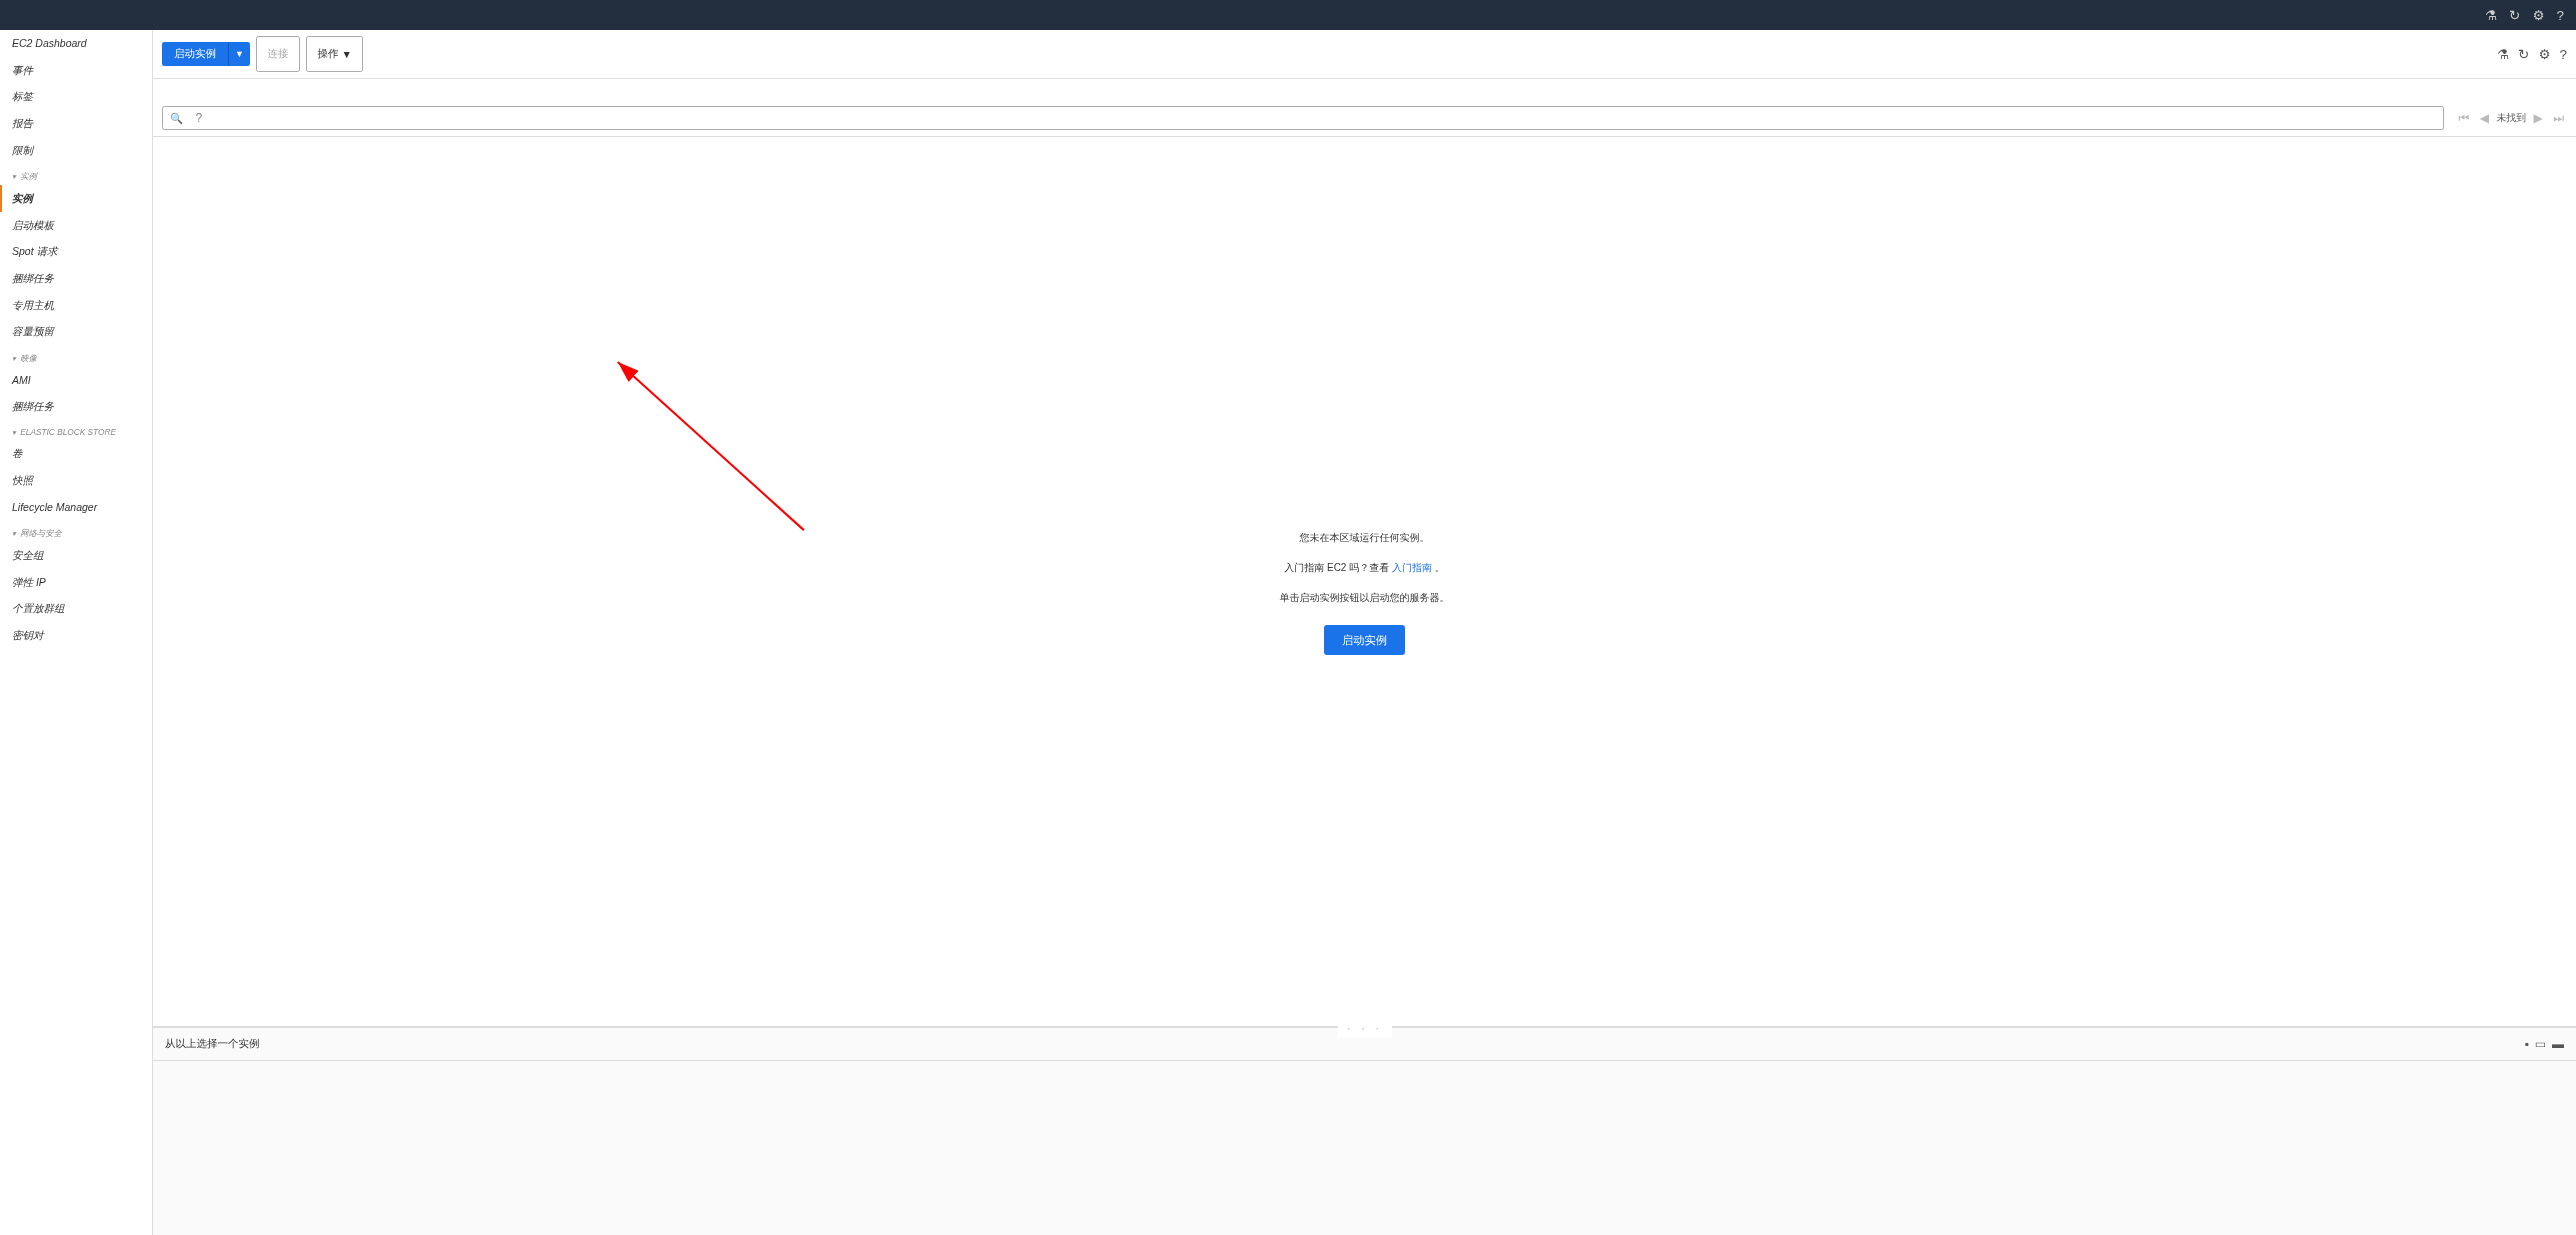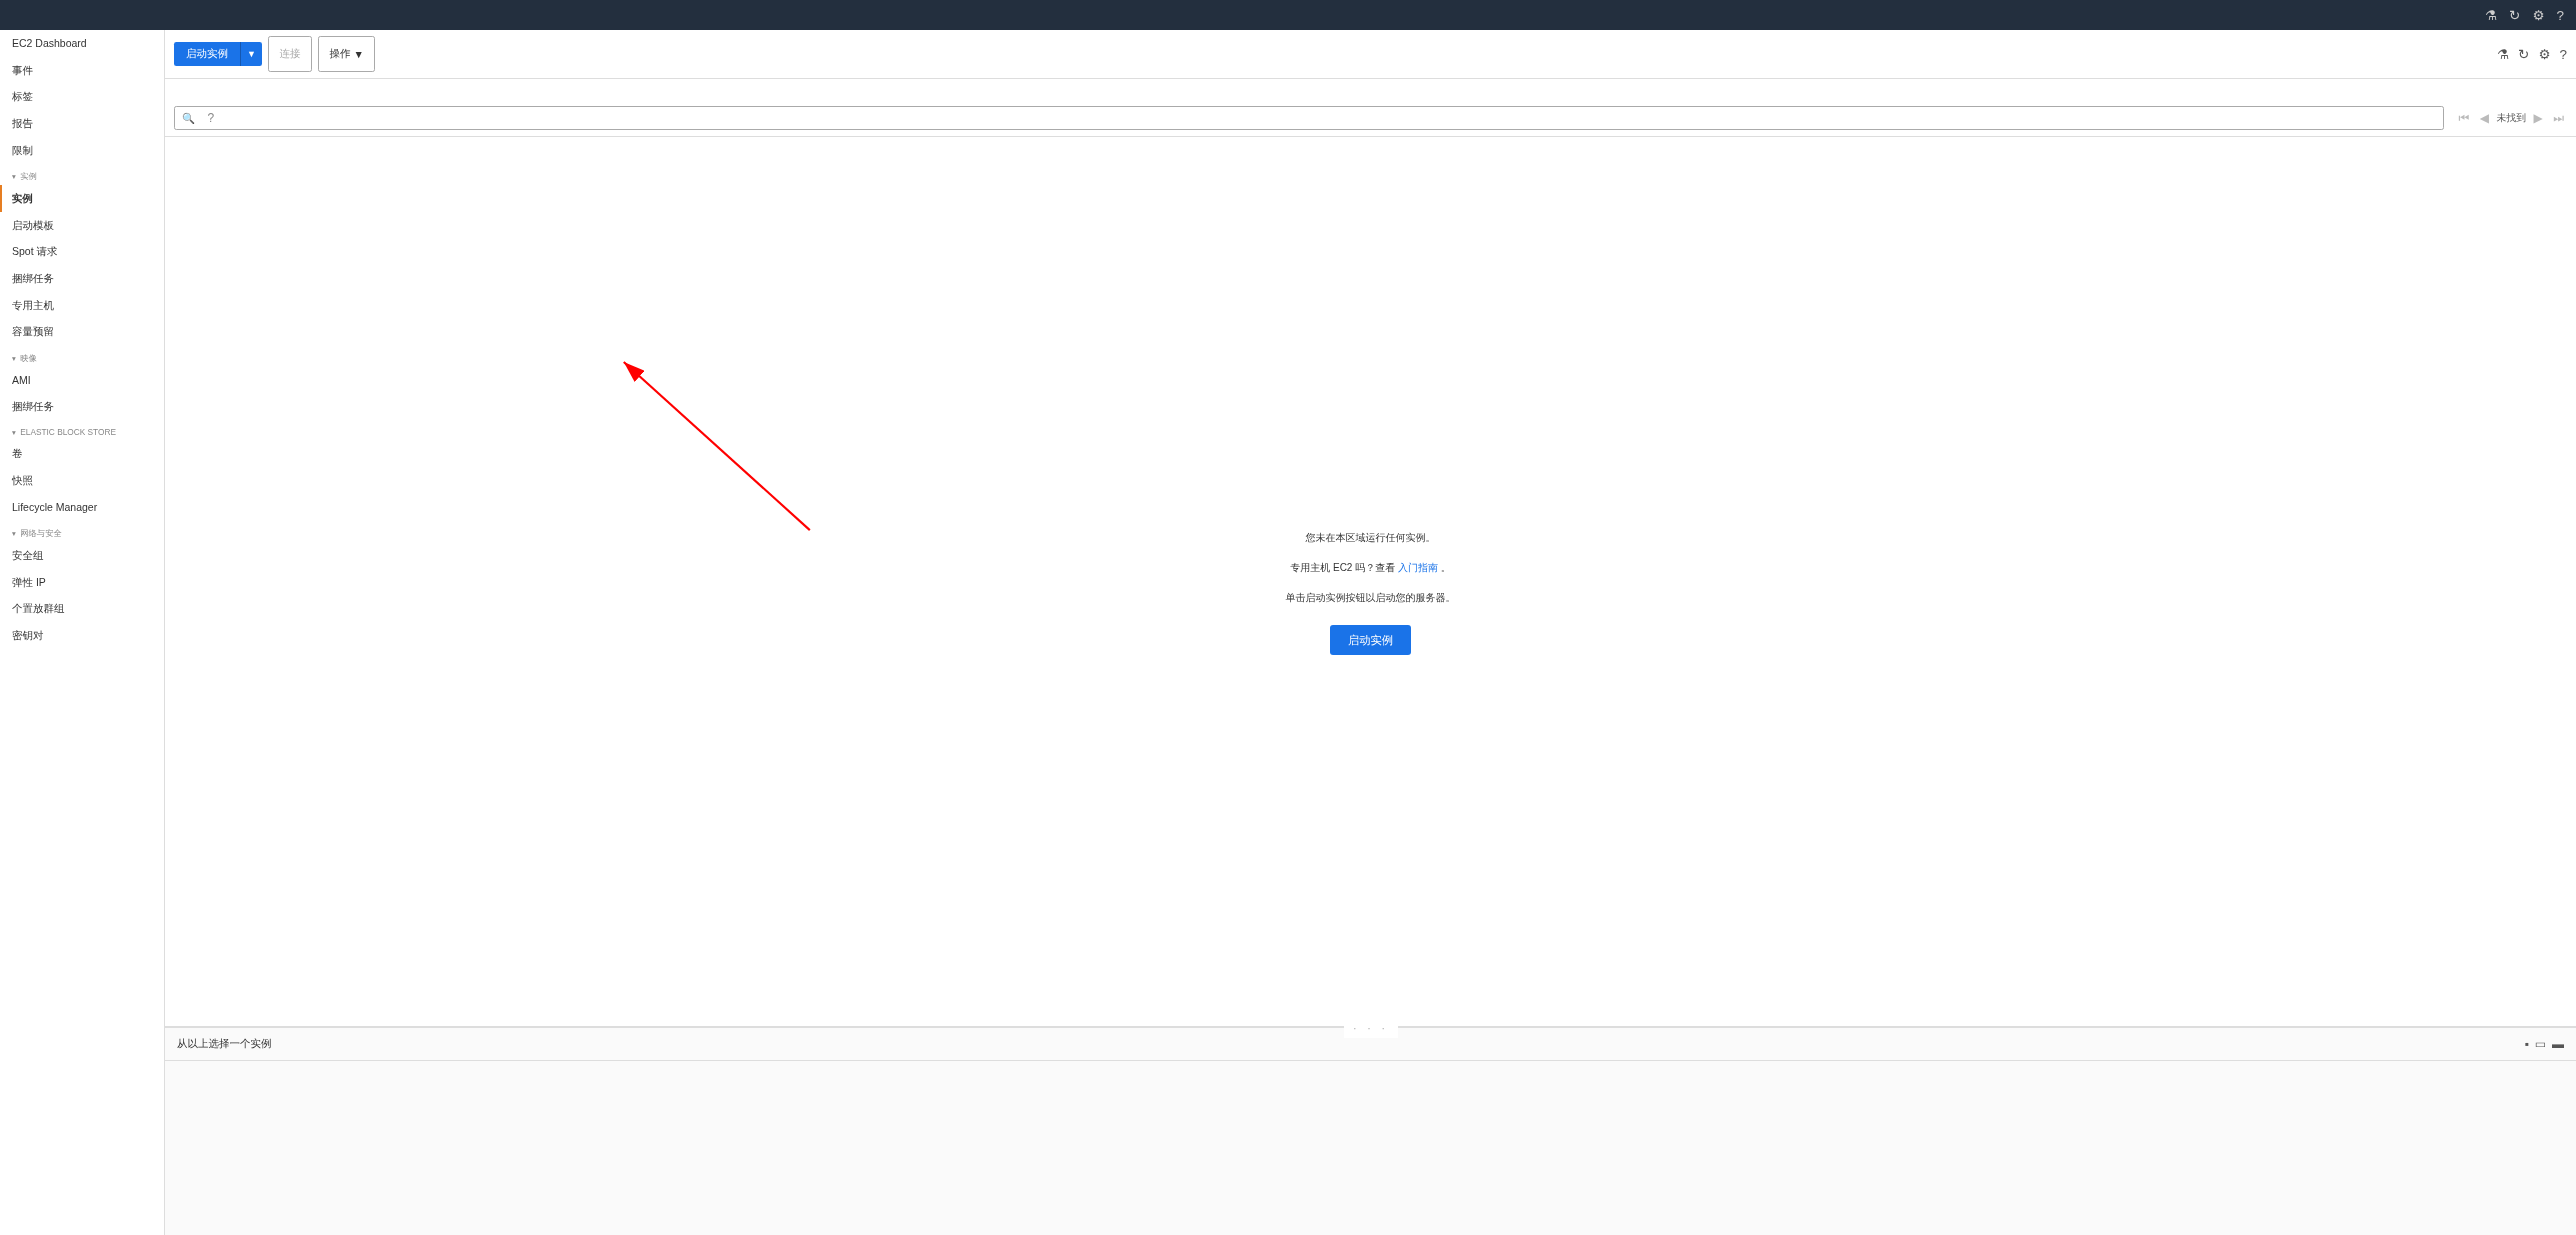--- a/index.html
+++ b/index.html
@@ -36,26 +36,27 @@
 
     
     .main-layout {
       display: flex;
       flex: 1;
       overflow: hidden;
     }
 
     
     .sidebar {
-      width: 165px;
+      width: 153px;
       background: #fff;
       border-right: 0.8px solid #ddd;
       overflow-y: auto;
       flex-shrink: 0;
       padding-bottom: 15px;
+      font-style: italic;
     }
 
     .sidebar-item {
       padding: 6px 12px;
       color: #333;
       cursor: pointer;
       font-size: 10.5px;
       line-height: 1.4;
     }
     .sidebar-item.active {
@@ -398,21 +399,21 @@
         <button class="pagination-btn disabled">⏭</button>
       </div>
     </div>
 
     <div class="main-content" style="position: relative;">
 
       <div class="instance-area" style="position: relative;">
         <div class="empty-message">
           <p>您未在本区域运行任何实例。</p>
           <p>
-            <span>专用主机 EC2 吗？查看</span>
+            <span>入门指南 EC2 吗？查看</span>
             <a href="#">入门指南</a>
             <span>。</span>
           </p>
           <p>单击启动实例按钮以启动您的服务器。</p>
           <button class="btn-launch">启动实例</button>
         </div>
       </div>
 
       <div class="divider-area">
         <span class="divider-dots">· · ·</span>

